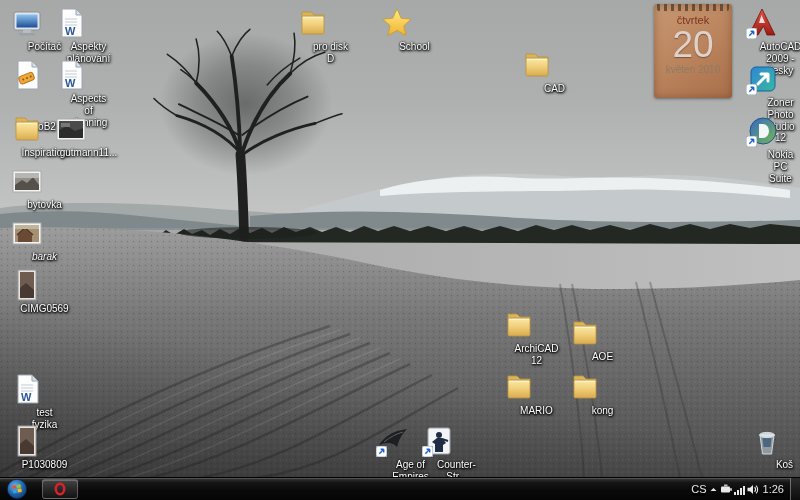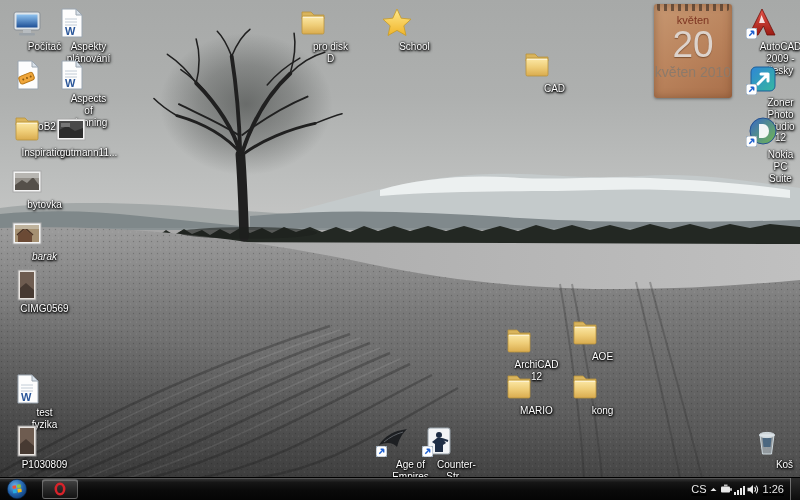--- a/index.html
+++ b/index.html
@@ -35,21 +35,21 @@
     border-radius:3px;box-shadow:inset 0 0 8px rgba(90,50,25,.45),0 1px 3px rgba(0,0,0,.4);
     text-align:center;
   }
   .gadget-binding{
     height:7px;margin:0 3px;border-radius:0 0 2px 2px;
     background:repeating-linear-gradient(90deg,#4e3a2c 0 3px,rgba(0,0,0,0) 3px 7px);
     opacity:.75;
   }
   .gadget-weekday{margin-top:3px;font-size:11px;color:#7c3421;}
   .gadget-day{font-size:37px;line-height:38px;color:#ddd3cc;text-shadow:0 1px 1px rgba(90,50,25,.6);}
-  .gadget-month{font-size:14px;color:#8d7a6a;}
+  .gadget-month{font-size:10px;color:#8d7a6a;}
   
   .taskbar{
     position:absolute;left:0;bottom:0;width:800px;height:22px;
     background:linear-gradient(180deg,#3a3a3a 0%,#161616 20%,#0a0a0a 55%,#050505 100%);
     border-top:1px solid #000;box-shadow:inset 0 1px 0 rgba(255,255,255,.14);
     display:flex;align-items:center;
   }
   .start-orb{width:30px;height:22px;display:flex;align-items:center;justify-content:center;cursor:pointer;margin-left:2px;}
   .start-orb svg{width:22px;height:22px;}
   .task-btn{
@@ -410,21 +410,21 @@
           </svg>
           <span class="sc">
             <svg viewBox="0 0 10 10">
               <rect width="10" height="10" rx="2" fill="#fff" stroke="#9ab"></rect>
               <path d="M3,7 L7,3 M7,3 H4.2 M7,3 V5.8" stroke="#1d5fd0" stroke-width="1.3" fill="none"></path>
             </svg>
           </span>
         </span>
         <span class="di-label">Nokia PC<br>Suite</span>
       </div>
-      <div class="desktop-icon" style="left: 492px; top: 324px; justify-content: space-between;">
+      <div class="desktop-icon" style="left: 492px; top: 308px; justify-content: space-between;">
         <span class="di-icon">
           <svg viewBox="0 0 34 34">
             <defs>
               <linearGradient id="gfold" x1="0" y1="0" x2="0" y2="1">
                 <stop offset="0" stop-color="#fce9a8"></stop>
                 <stop offset="0.5" stop-color="#efce79"></stop>
                 <stop offset="1" stop-color="#d9ab4e"></stop>
               </linearGradient>
             </defs>
             <path d="M6,6 h9 l3,3 h10 v4 H6 Z" fill="#d9b45c" stroke="#b8923e" stroke-width="0.8"></path>
@@ -524,21 +524,21 @@
             <path d="M12.5,14 h9 l-1,9 h-7 Z" fill="#3a5a78" opacity="0.8"></path>
             <ellipse cx="17" cy="11" rx="7.5" ry="2.6" fill="#e4ebf0" fill-opacity="0.85" stroke="#d2dbe0"></ellipse>
           </svg>
         </span>
         <span class="di-label">Koš</span>
       </div>
     </div>
 
   <div class="gadget">
     <div class="gadget-binding"></div>
-    <div class="gadget-weekday">květen</div>
+    <div class="gadget-weekday">čtvrtek</div>
     <div class="gadget-day">20</div>
     <div class="gadget-month">květen 2010</div>
   </div>
 </div>
 
 <div class="taskbar">
   <div class="start-orb">
     <svg viewBox="0 0 34 34">
       <defs>
         <radialGradient id="orb" cx="0.4" cy="0.35" r="0.8">

